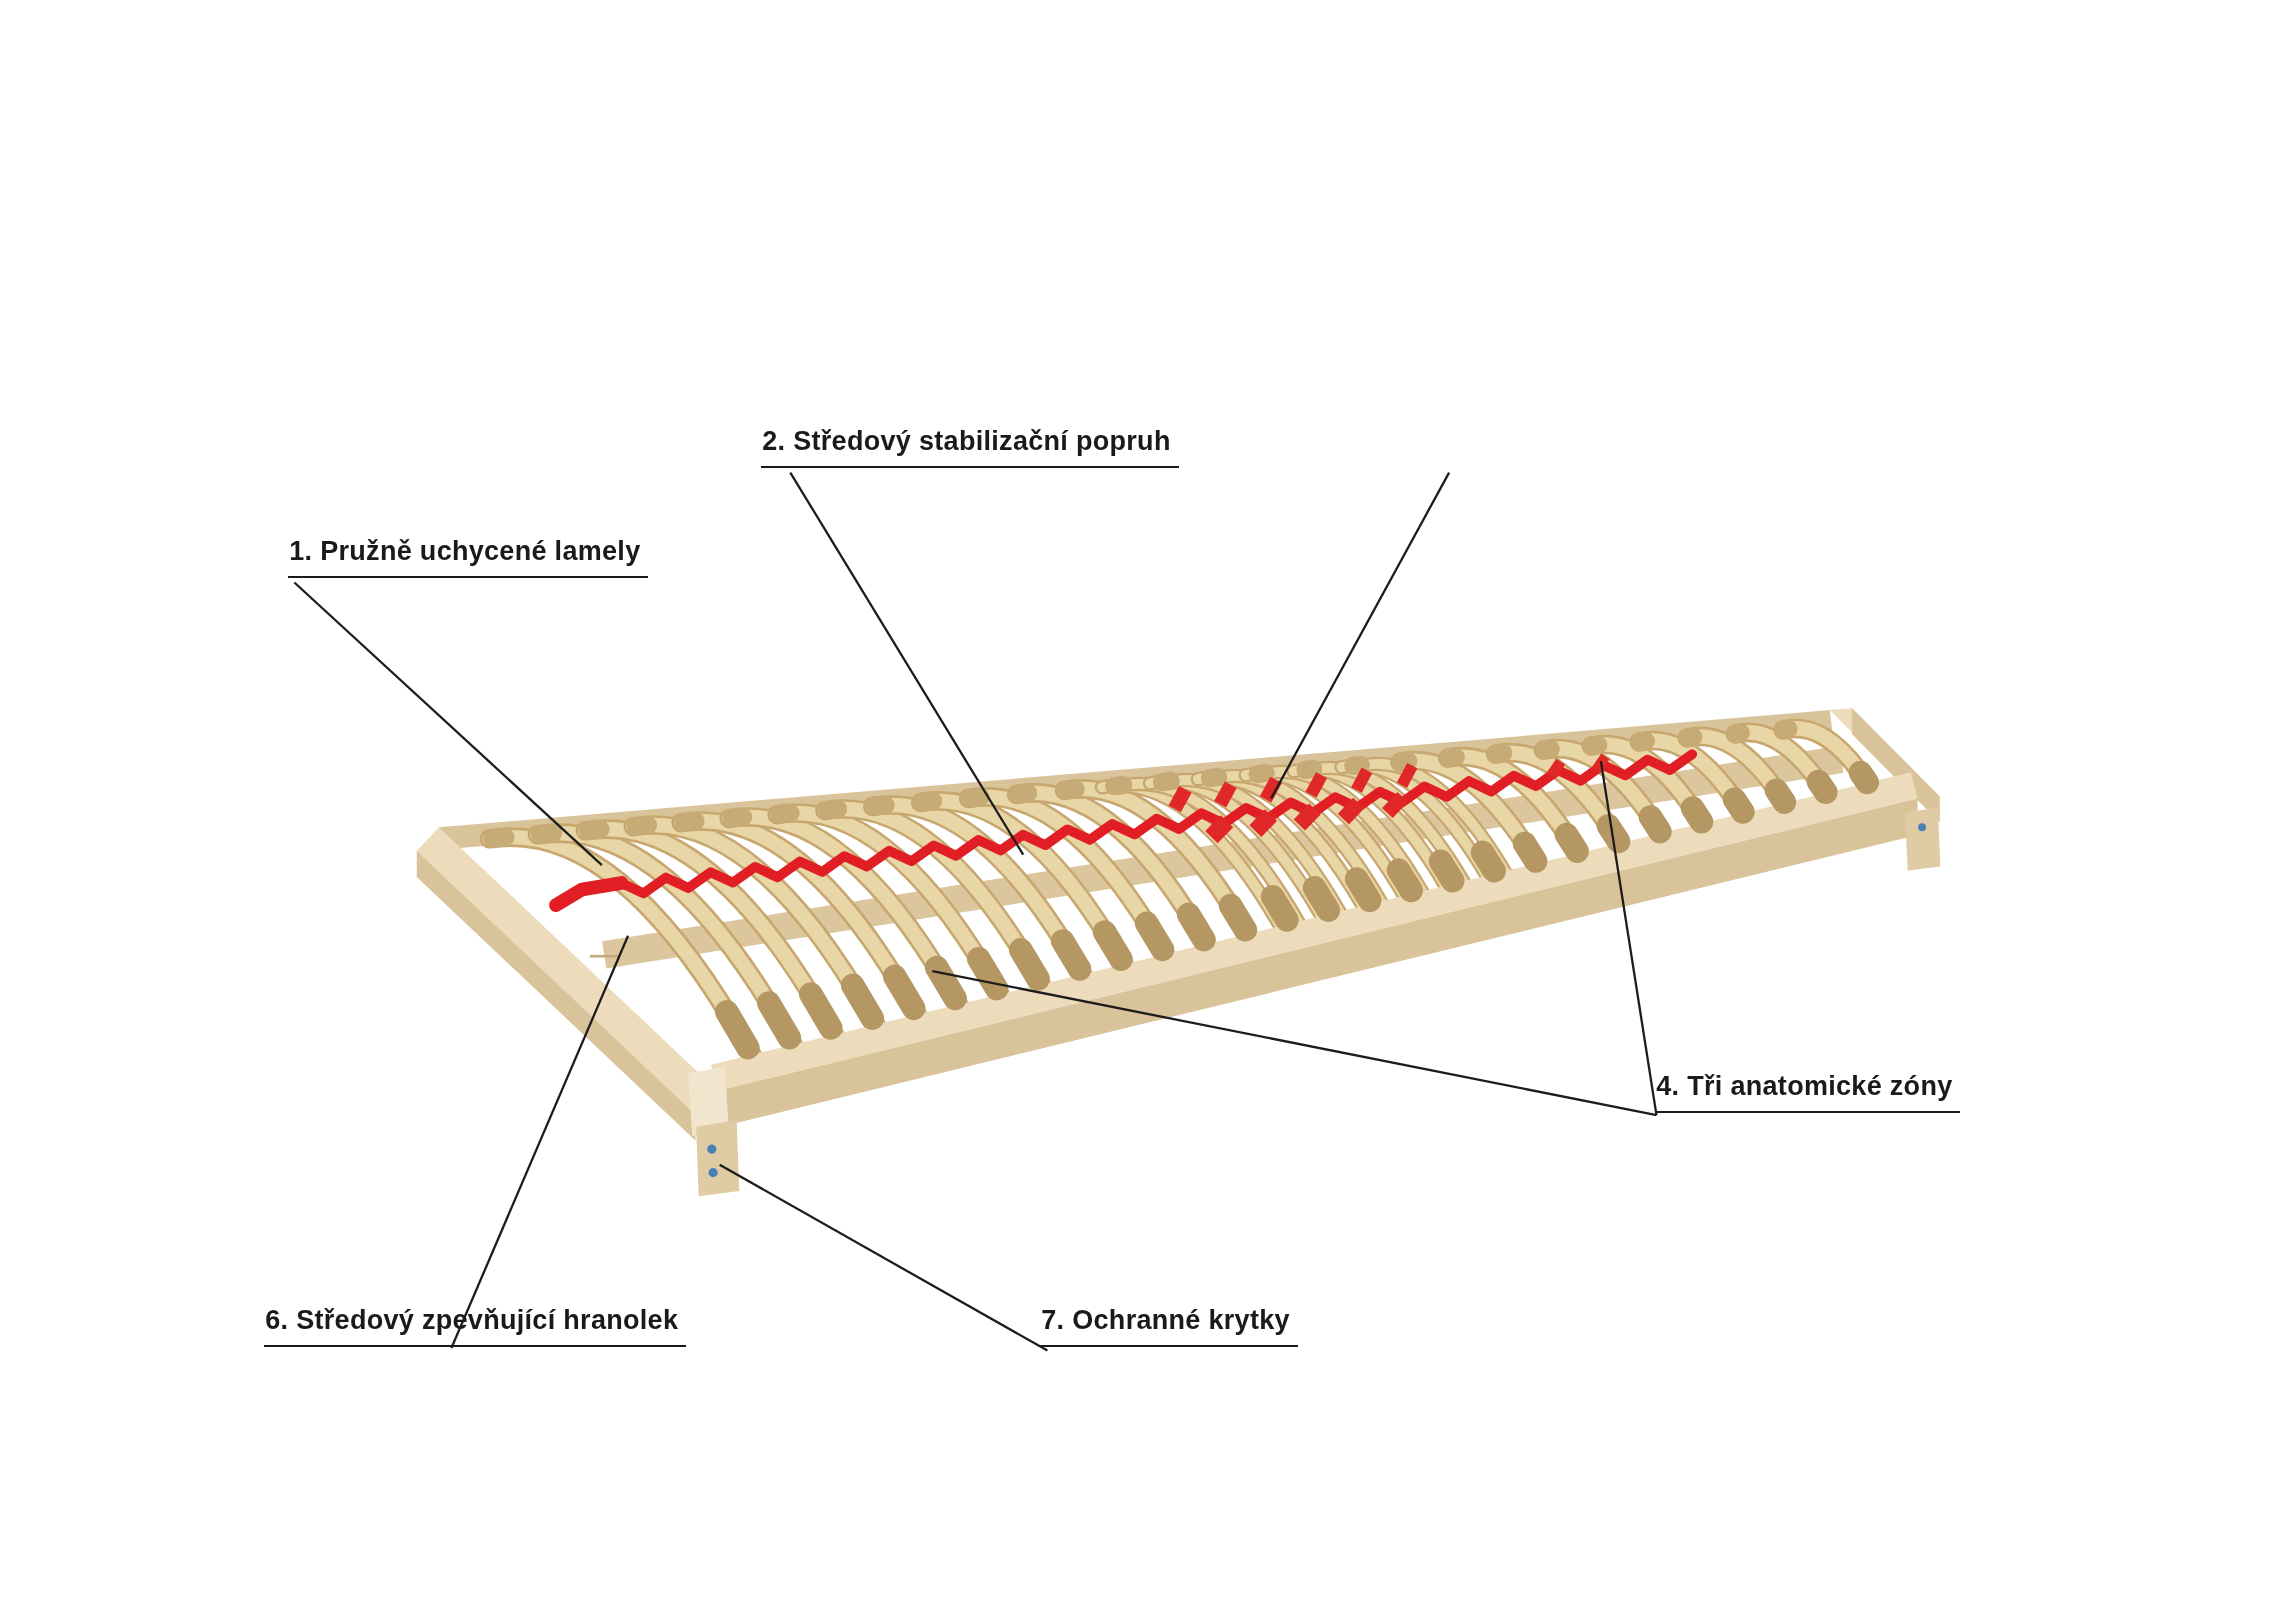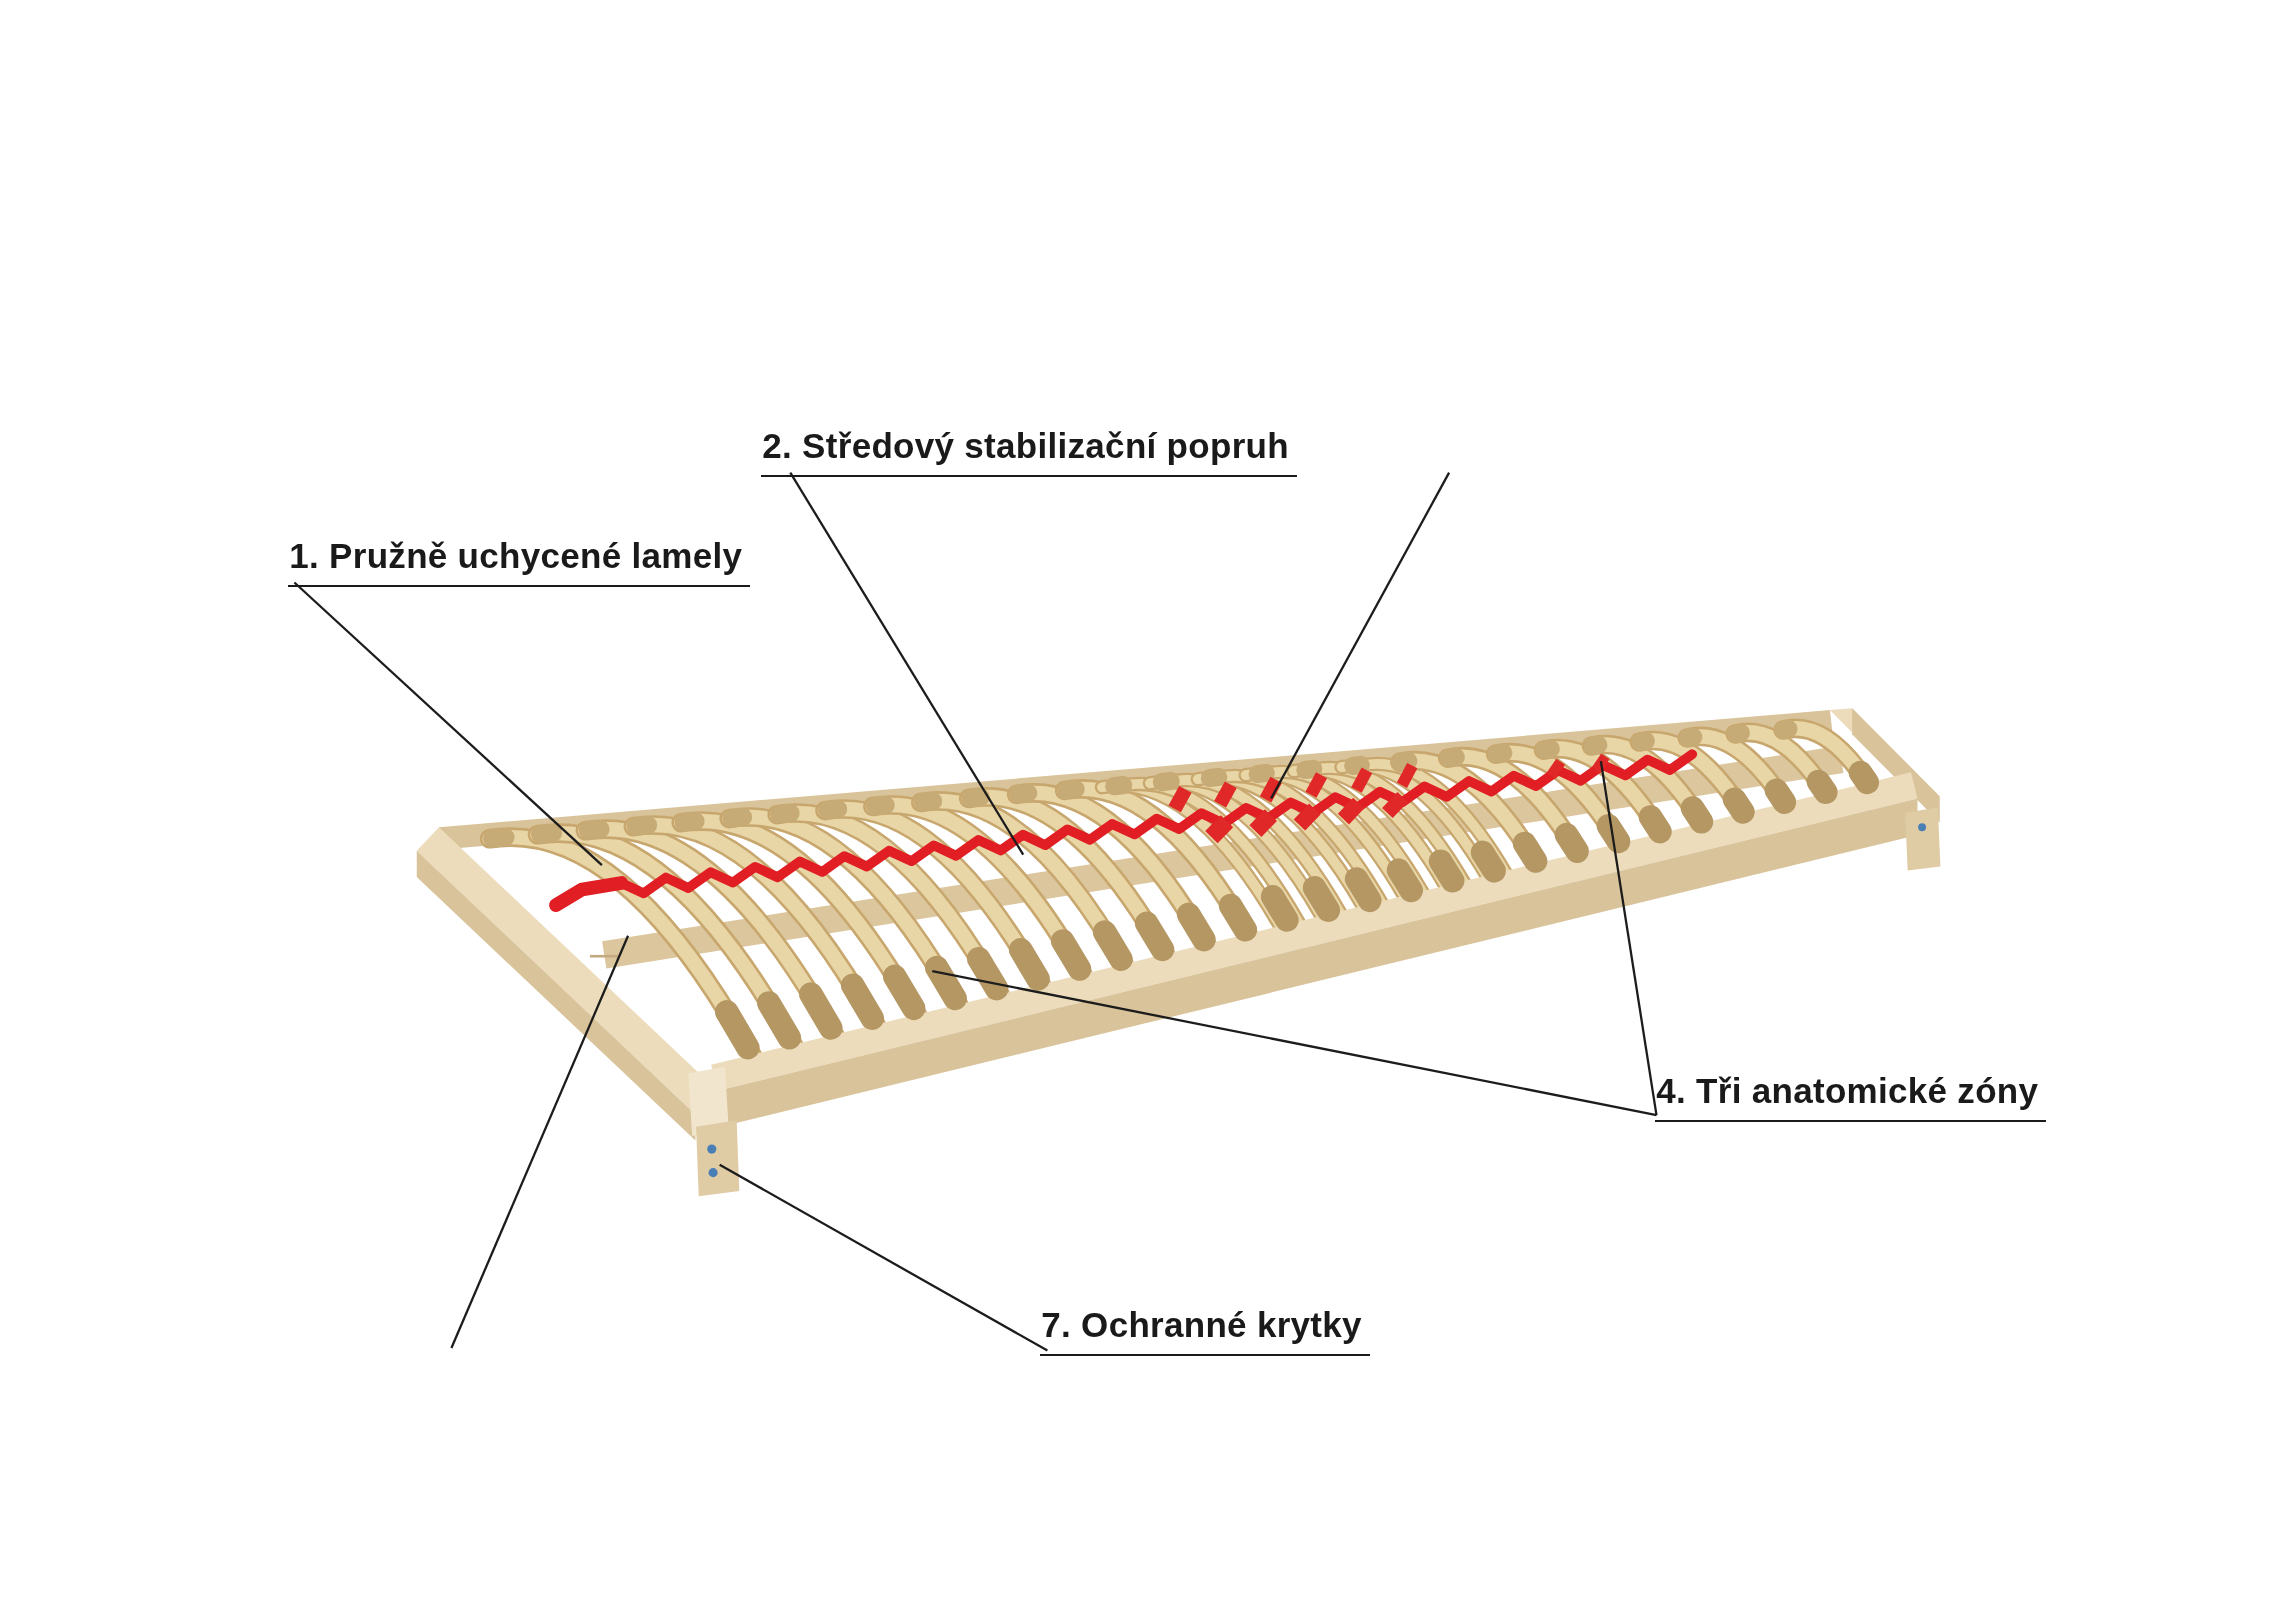--- a/index.html
+++ b/index.html
@@ -14,21 +14,21 @@
   #bed-svg{
     position:absolute;
     left:0;top:0;
     width:2295px;
     height:1623px;
     display:block;
   }
   .label{
     position:absolute;
     font-family:"Liberation Sans", sans-serif;
-    font-size:35px;
+    font-size:27px;
     font-weight:600;
     line-height:1.15;
     letter-spacing:0.3px;
     color:#1a1a1a;
     padding:0 7.9px 9.2px 1.3px;
     border-bottom:2px solid #1a1a1a;
     white-space:nowrap;
   }
 </style>
 </head>
@@ -197,15 +197,16 @@
       <line x1="2532" y1="1704" x2="1425" y2="1484" stroke="#1c1c1c" stroke-width="3.5"></line>
       <line x1="2532" y1="1704" x2="2447" y2="1163" stroke="#1c1c1c" stroke-width="3.5"></line>
       <line x1="1601" y1="2064" x2="1100" y2="1780" stroke="#1c1c1c" stroke-width="3.5"></line>
       <line x1="690" y1="2060" x2="960" y2="1430" stroke="#1c1c1c" stroke-width="3.5"></line>
     </svg>
 
   <div class="label" style="left:288px;top:536px">1. Pružně uchycené lamely</div>
   <div class="label" style="left:761px;top:426px">2. Středový stabilizační  popruh</div>
   <div class="label" style="left:1655px;top:1071px">4. Tři anatomické zóny</div>
   <div class="label" style="left:1040px;top:1305px">7. Ochranné krytky</div>
+  <div class="label" style="left:264px;top:1305px">6. Středový zpevňující hranolek</div>
 
 </div>
 
 
 </body></html>

